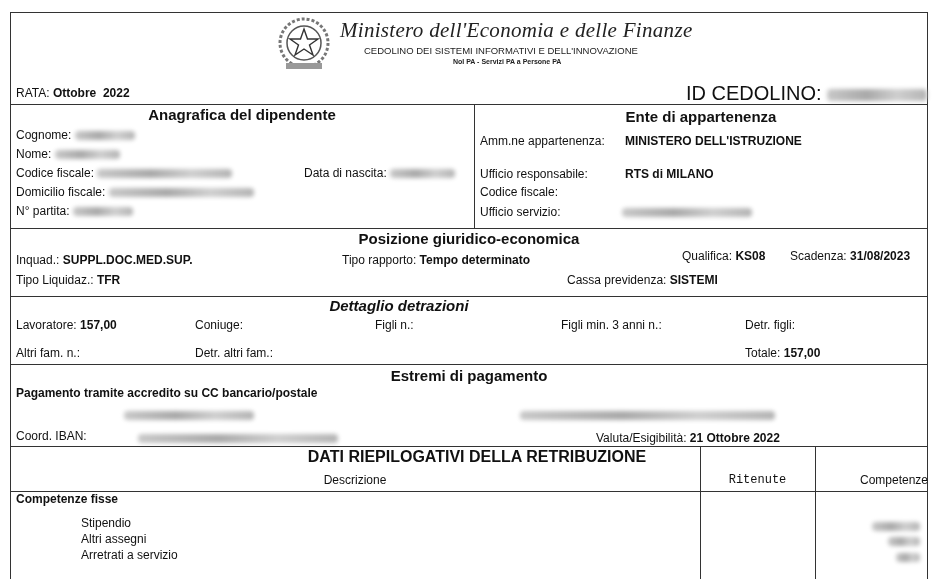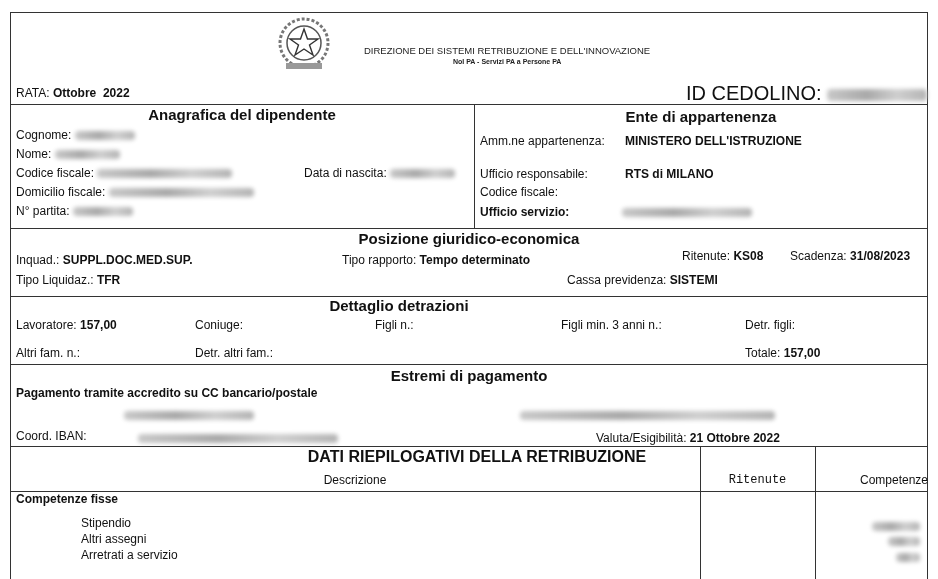--- a/index.html
+++ b/index.html
@@ -24,21 +24,22 @@
 <div class="vl" style="left:10px; top:12px; height:567px;"></div>
 <div class="vl" style="left:927px; top:12px; height:567px;"></div>
 
 <div class="abs" style="left:276px; top:16px; width:400px; height:56px;">
   <svg width="56" height="54" viewBox="0 0 56 54" style="position:absolute; left:0; top:1px;">
     <circle cx="28" cy="26" r="24" fill="none" stroke="#777" stroke-width="3" stroke-dasharray="3 2"></circle>
     <circle cx="28" cy="26" r="17" fill="#fff" stroke="#555" stroke-width="1.5"></circle>
     <polygon points="28,12 31.5,22 42,22 33.5,28 37,38 28,32 19,38 22.5,28 14,22 24.5,22" fill="none" stroke="#333" stroke-width="1.4"></polygon>
     <rect x="10" y="46" width="36" height="6" fill="#999"></rect>
   </svg>
-  <div class="abs logo-sub" style="left:88px; top:29px;">DIREZIONE DEI SISTEMI RETRIBUZIONE E DELL'INNOVAZIONE</div>
+  <div class="abs logo-script" style="left:64px; top:2px;">Ministero dell'Economia e delle Finanze</div>
+  <div class="abs logo-sub" style="left:88px; top:29px;">CEDOLINO DEI SISTEMI INFORMATIVI E DELL'INNOVAZIONE</div>
   <div class="abs logo-sub2" style="left:177px; top:42px;">NoI PA - Servizi PA a Persone PA</div>
 </div>
 
 <div class="abs" style="left:16px; top:86px; font-size:12px;">
   <span>RATA:</span>
   <span class="b">Ottobre</span>&nbsp;
   <span class="b">2022</span>
 </div>
 
 <div class="abs" style="left:686px; top:82px; font-size:20px;">
@@ -56,36 +57,36 @@
 <div class="abs" style="left:304px; top:166px;"><span>Data di nascita:</span> <span class="blur" style="width:65px;"></span></div>
 <div class="abs" style="left:16px; top:185px;"><span>Domicilio fiscale:</span> <span class="blur" style="width:145px;"></span></div>
 <div class="abs" style="left:16px; top:204px;"><span>N° partita:</span> <span class="blur" style="width:60px;"></span></div>
 
 <div class="sec-title" style="left:474px; width:454px; top:108px;">Ente di appartenenza</div>
 <div class="abs" style="left:480px; top:134px;">Amm.ne appartenenza:</div>
 <div class="abs b" style="left:625px; top:134px;">MINISTERO DELL'ISTRUZIONE</div>
 <div class="abs" style="left:480px; top:167px;">Ufficio responsabile:</div>
 <div class="abs b" style="left:625px; top:167px;">RTS di MILANO</div>
 <div class="abs" style="left:480px; top:185px;">Codice fiscale:</div>
-<div class="abs" style="left:480px; top:205px;font-weight:bold;">Ufficio servizio:</div>
+<div class="abs" style="left:480px; top:205px;">Ufficio servizio:</div>
 <div class="abs" style="left:622px; top:205px;"><span class="blur" style="width:130px;"></span></div>
 
 <div class="hl" style="left:10px; top:228px; width:918px;"></div>
 
 <div class="sec-title" style="left:10px; width:918px; top:230px;">Posizione giuridico-economica</div>
 <div class="abs" style="left:16px; top:253px;"><span>Inquad.:</span> <span class="b">SUPPL.DOC.MED.SUP.</span></div>
 <div class="abs" style="left:294px; top:253px;margin-left:48px;"><span>Tipo rapporto:</span> <span class="b">Tempo determinato</span></div>
-<div class="abs" style="left:682px; top:249px;"><span>Ritenute:</span> <span class="b">KS08</span></div>
+<div class="abs" style="left:682px; top:249px;"><span>Qualifica:</span> <span class="b">KS08</span></div>
 <div class="abs" style="left:790px; top:249px;"><span>Scadenza:</span> <span class="b">31/08/2023</span></div>
 <div class="abs" style="left:16px; top:273px;"><span>Tipo Liquidaz.:</span> <span class="b">TFR</span></div>
 <div class="abs" style="left:567px; top:273px;"><span>Cassa previdenza:</span> <span class="b">SISTEMI</span></div>
 
 <div class="hl" style="left:10px; top:296px; width:918px;"></div>
 
-<div class="sec-title" style="left:10px; width:778px; top:297px;">Dettaglio detrazioni</div>
+<div class="sec-title" style="left:10px; width:778px; top:297px;font-style:italic;">Dettaglio detrazioni</div>
 <div class="abs" style="left:16px; top:318px;"><span>Lavoratore:</span> <span class="b">157,00</span></div>
 <div class="abs" style="left:195px; top:318px;">Coniuge:</div>
 <div class="abs" style="left:375px; top:318px;">Figli n.:</div>
 <div class="abs" style="left:561px; top:318px;">Figli min. 3 anni n.:</div>
 <div class="abs" style="left:745px; top:318px;">Detr. figli:</div>
 <div class="abs" style="left:16px; top:346px;">Altri fam. n.:</div>
 <div class="abs" style="left:195px; top:346px;">Detr. altri fam.:</div>
 <div class="abs" style="left:745px; top:346px;"><span>Totale:</span> <span class="b">157,00</span></div>
 
 <div class="hl" style="left:10px; top:364px; width:918px;"></div>

